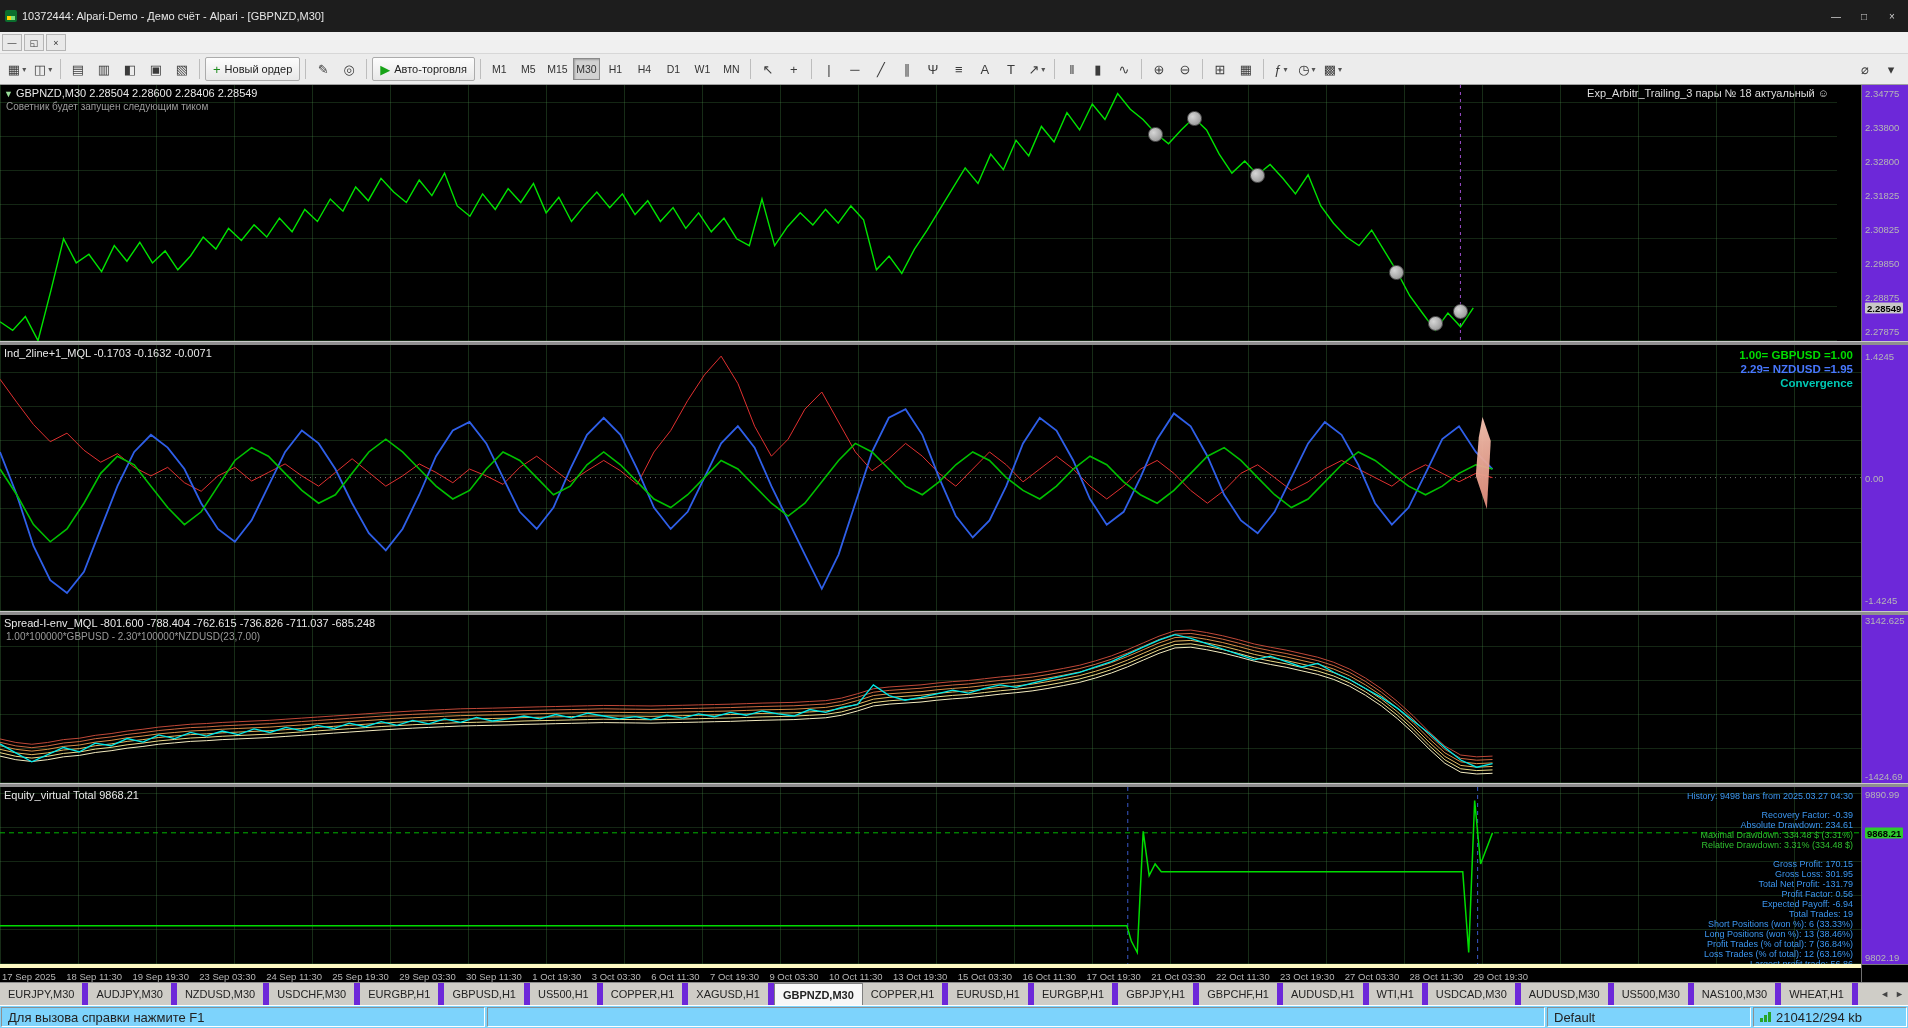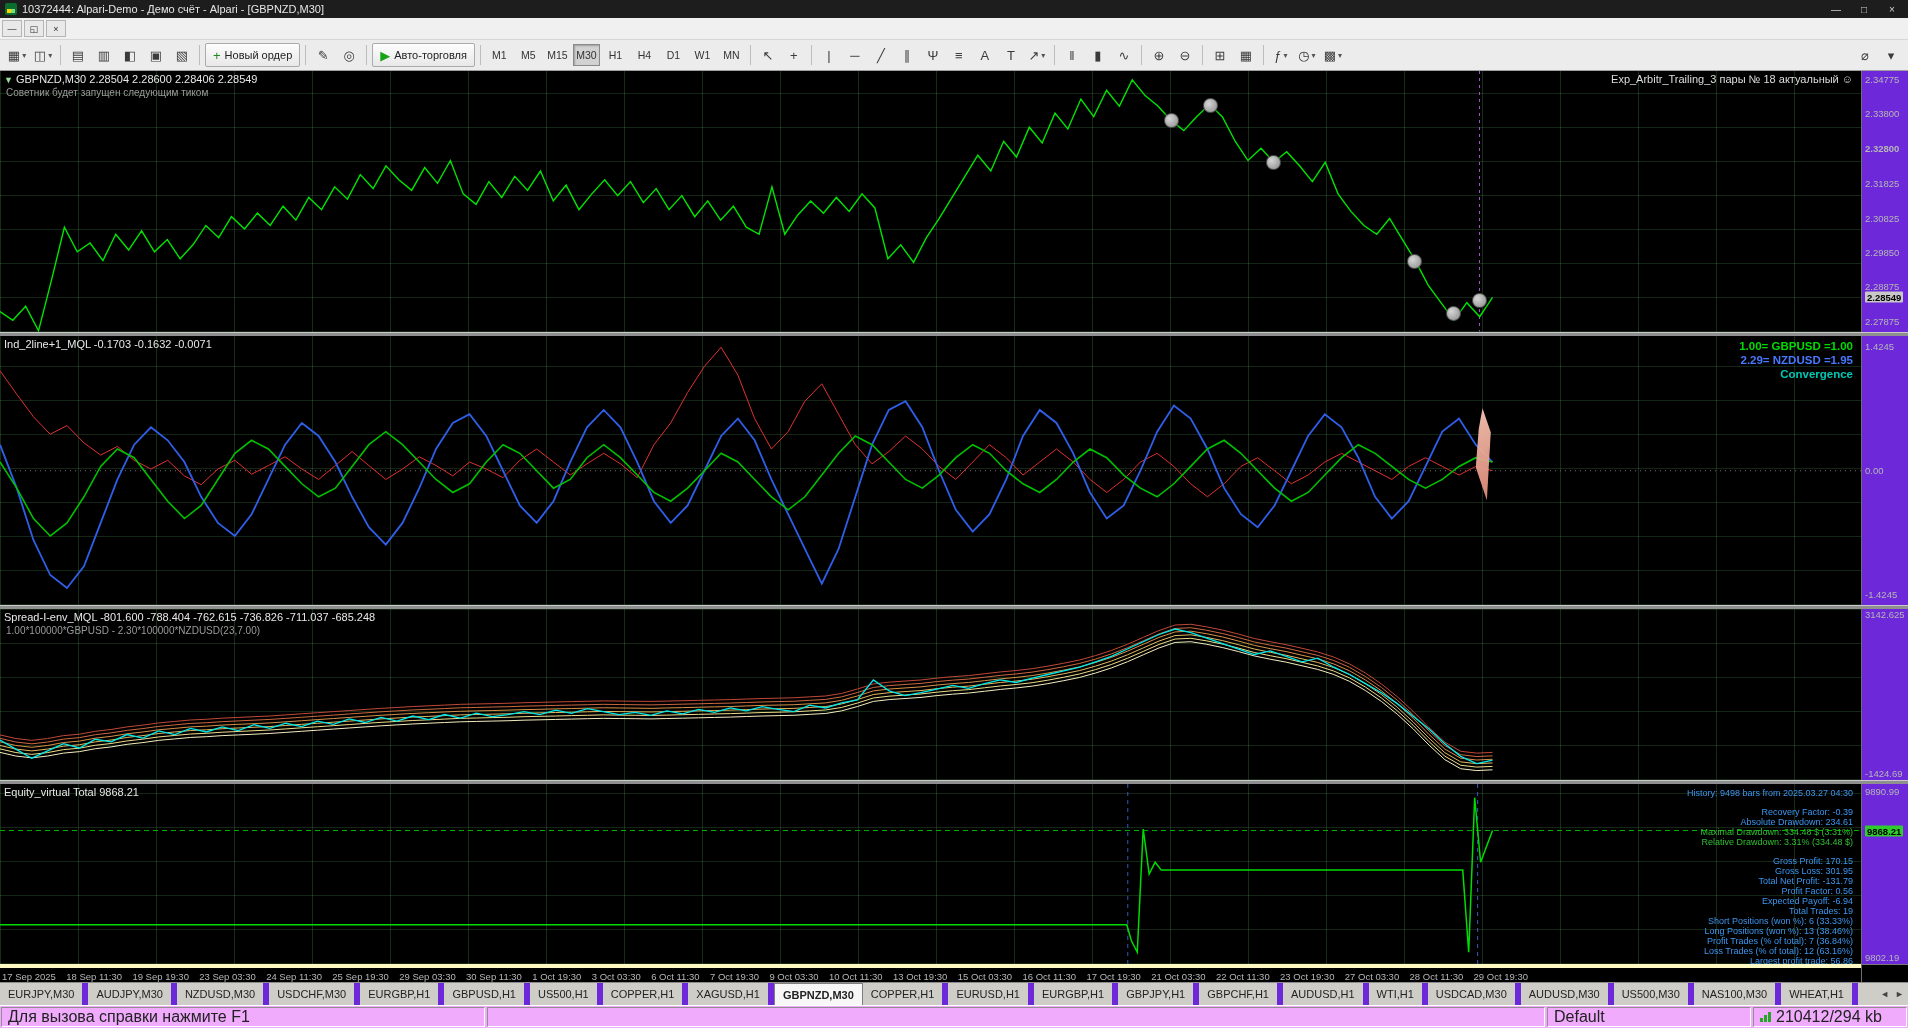--- a/index.html
+++ b/index.html
@@ -1,20 +1,20 @@
 <!DOCTYPE html>
 <html><head>
 <meta charset="utf-8">
 <style>
   html,body{margin:0;padding:0;background:#555;}
   .app{width:1908px;height:1028px;display:flex;flex-direction:column;overflow:hidden;
        font-family:"Liberation Sans",sans-serif;background:#000;user-select:none;}
   
   .titlebar{height:18px;flex:0 0 18px;background:#1d1d1d;color:#e6e6e6;display:flex;align-items:center;
-            font-size:11px;padding:0 2px;}
+            font-size:11px;padding:7px 2px;}
   .app-icon{width:12px;height:12px;margin:0 5px 0 3px;background:#0b6e2e;position:relative;border-radius:2px;}
   .app-icon::after{content:"";position:absolute;left:2px;right:2px;bottom:2px;height:4px;
             background:linear-gradient(90deg,#ffd400 50%,#7be07b 50%);}
   .title-text{flex:1;white-space:nowrap;overflow:hidden;}
   .win-btns{display:flex;}
   .wbtn{width:28px;height:16px;display:flex;align-items:center;justify-content:center;color:#cfcfcf;
         font-size:10px;}
   
   .menubar{height:21px;flex:0 0 21px;background:#f0f0f0;display:flex;align-items:center;
            border-bottom:1px solid #d7d7d7;color:#111;}
@@ -68,22 +68,22 @@
   .axis-labels{position:absolute;left:2px;top:3px;width:82%;display:flex;justify-content:space-between;
                font-size:9.5px;color:#b6b6b6;white-space:nowrap;}
   .scale-corner{flex:0 0 46px;background:#000;border-left:1px solid #6f6f6f;border-top:1px solid #7a7a7a;}
   
   .tabbar{height:22px;flex:0 0 22px;background:#cfcdc7;border-top:1px solid #8c8c8c;display:flex;
           align-items:stretch;font-size:11px;color:#222;overflow:hidden;}
   .tab{display:flex;align-items:center;padding:0 8px;border-right:6px solid #6d28d9;white-space:nowrap;}
   .tab.active{background:#f7f7f7;border:1px solid #7f7f7f;border-bottom:none;font-weight:bold;}
   .tab-scroll{margin-left:auto;display:flex;align-items:center;padding:0 4px;gap:6px;color:#444;font-size:9px;}
   
-  .statusbar{height:22px;flex:0 0 22px;background:#f0abfc;border-top:1px solid #ffffff;display:flex;
-             align-items:stretch;font-size:16px;color:#222;}
+  .statusbar{height:22px;flex:0 0 22px;background:#7dd3fc;border-top:1px solid #ffffff;display:flex;
+             align-items:stretch;font-size:13px;color:#222;}
   .scell{border:1px solid;border-color:#8f8f8f #ffffff #ffffff #8f8f8f;margin:1px;display:flex;
          align-items:center;padding:0 6px;white-space:nowrap;}
   .scell.grow{flex:1;}
   .traffic{display:flex;align-items:flex-end;gap:1px;margin-right:5px;}
   .traffic span{width:3px;background:#27a527;display:block;}
 </style>
 </head>
 <body>
 
 <div class="app">
@@ -232,42 +232,42 @@
         <span class="dd">▾</span>
       </div>
       <div class="tb-right">
         <div class="tbtn">⌀</div>
         <div class="tbtn">▾</div>
       </div>
     </div>
 
   <div class="chartarea">
 
-    <div class="crow" style="flex:262 1 0;">
+    <div class="crow" style="flex:262 1 0;gap:24px;">
       <div class="panel" id="panel-p1">
         <svg class="chart-svg" preserveAspectRatio="none" viewBox="0 0 1000 300">
             <line x1="795" x2="795" y1="0" y2="300" stroke="#a050d0" stroke-width="1" stroke-dasharray="3 4" vector-effect="non-scaling-stroke"></line>
             <polyline points="0.0,277.0 6.9,287.1 13.8,270.9 20.7,299.2 27.7,240.6 34.6,179.9 41.5,208.2 48.4,198.1 55.3,218.3 62.2,188.0 69.1,206.2 76.1,184.0 83.0,208.2 89.9,194.1 96.8,216.3 103.7,200.1 110.6,177.9 117.5,192.0 124.4,167.8 131.4,181.9 138.3,163.7 145.2,177.9 152.1,155.7 159.0,171.8 165.9,145.6 172.8,159.7 179.8,133.4 186.7,147.6 193.6,119.3 200.5,135.4 207.4,109.2 214.3,125.3 221.2,137.5 228.2,111.2 235.1,129.4 242.0,103.1 248.9,141.5 255.8,153.6 262.7,127.4 269.6,145.6 276.6,121.3 283.5,137.5 290.4,115.2 297.3,149.6 304.2,131.4 311.1,159.7 318.0,141.5 324.9,125.3 331.9,143.5 338.8,127.4 345.7,151.6 352.6,135.4 359.5,159.7 366.4,143.5 373.3,167.8 380.3,149.6 387.2,171.8 394.1,155.7 401.0,179.9 407.9,188.0 414.8,133.4 421.7,188.0 428.7,165.8 435.6,149.6 442.5,163.7 449.4,145.6 456.3,161.7 463.2,141.5 470.1,157.7 477.1,216.3 484.0,200.1 490.9,220.4 497.8,192.0 504.7,169.8 511.6,145.6 518.5,121.3 525.4,97.0 532.4,115.2 539.3,80.9 546.2,99.1 553.1,64.7 560.0,82.9 566.9,48.5 573.8,66.7 580.8,32.3 587.7,52.6 594.6,22.2 601.5,40.4 608.4,10.1 615.3,28.3 622.2,40.4 629.2,56.6 636.1,68.7 643.0,52.6 649.9,38.4 656.8,52.6 663.7,80.9 670.6,103.1 677.6,88.9 684.5,105.1 691.4,93.0 698.3,109.2 705.2,127.4 712.1,105.1 719.0,141.5 725.9,161.7 732.9,177.9 739.8,188.0 746.7,169.8 753.6,194.1 760.5,218.3 767.4,246.6 774.3,266.8 781.3,287.1 788.2,266.8 795.1,283.0 802.0,260.8" fill="none" stroke="#00e400" stroke-width="1.4" vector-effect="non-scaling-stroke"></polyline>
           </svg>
         <div class="overlay" id="ov-p1">
           <div class="ptitle"><span class="tri">▼</span><span>GBPNZD,M30  2.28504 2.28600 2.28406 2.28549</span></div>
           <div class="psub">Советник будет запущен следующим тиком</div>
           <div class="ea-label"><span>Exp_Arbitr_Trailing_3 пары № 18 актуальный</span><span class="smiley">☺</span></div>
         <div class="marker" style="left: 62.9%; top: 19%;"></div>
             <div class="marker" style="left: 65%; top: 13%;"></div>
             <div class="marker" style="left: 68.4%; top: 35%;"></div>
             <div class="marker" style="left: 76%; top: 73%;"></div>
             <div class="marker" style="left: 78.1%; top: 93%;"></div>
             <div class="marker" style="left: 79.5%; top: 88%;"></div>
           </div>
       </div>
       <div class="scale-cell">
           <div class="slabel" style="top: 3%;">2.34775</div>
           <div class="slabel" style="top: 16.2%;">2.33800</div>
-          <div class="slabel" style="top: 29.7%; font-weight: bold;">2.32800</div>
+          <div class="slabel" style="top: 29.7%;">2.32800</div>
           <div class="slabel" style="top: 42.8%;">2.31825</div>
           <div class="slabel" style="top: 56.3%;">2.30825</div>
           <div class="slabel" style="top: 69.4%;">2.29850</div>
           <div class="slabel" style="top: 82.6%;">2.28875</div>
           <div class="slabel" style="top: 96%;">2.27875</div>
           <div class="slabel scur" style="top: 86.9%; background: rgb(200, 200, 200);">2.28549</div>
         </div>
     </div>
 
     <div class="splitrow"></div>

